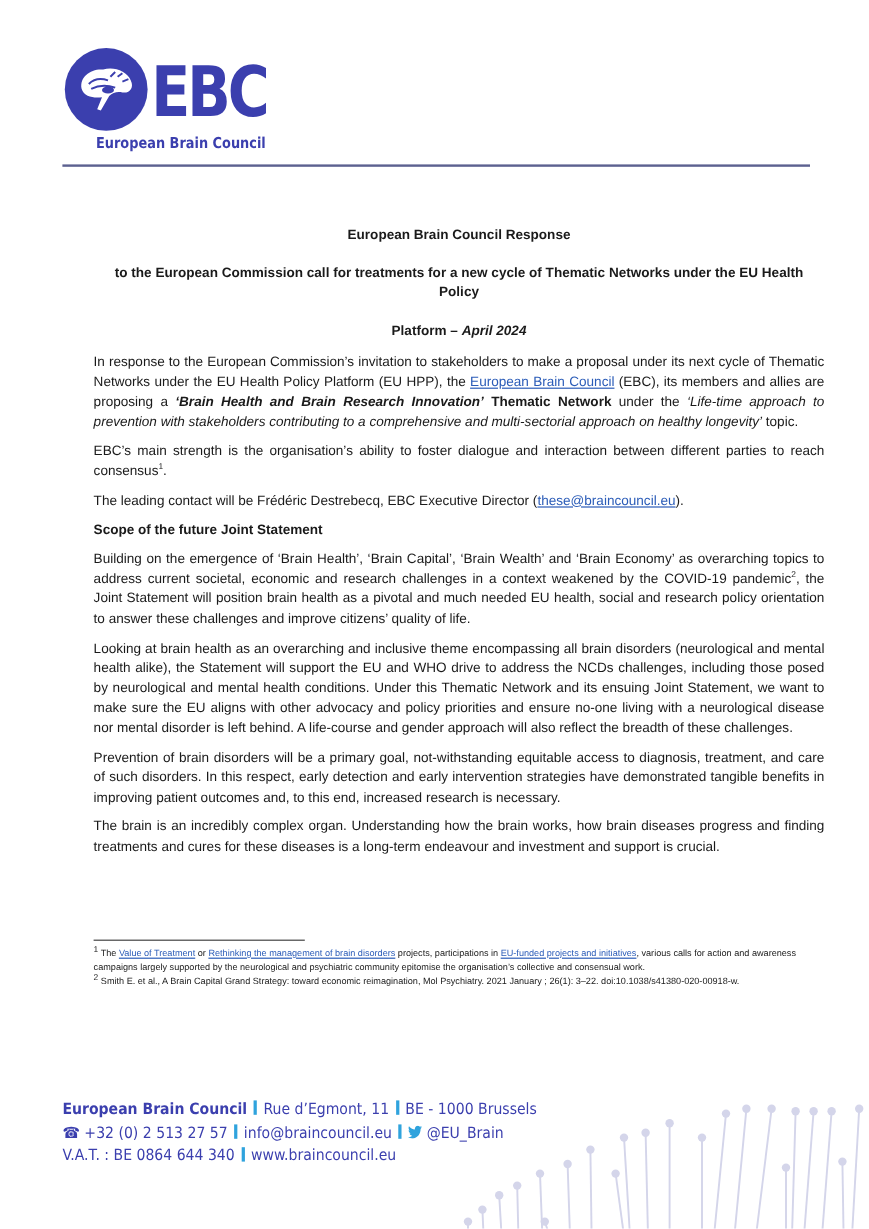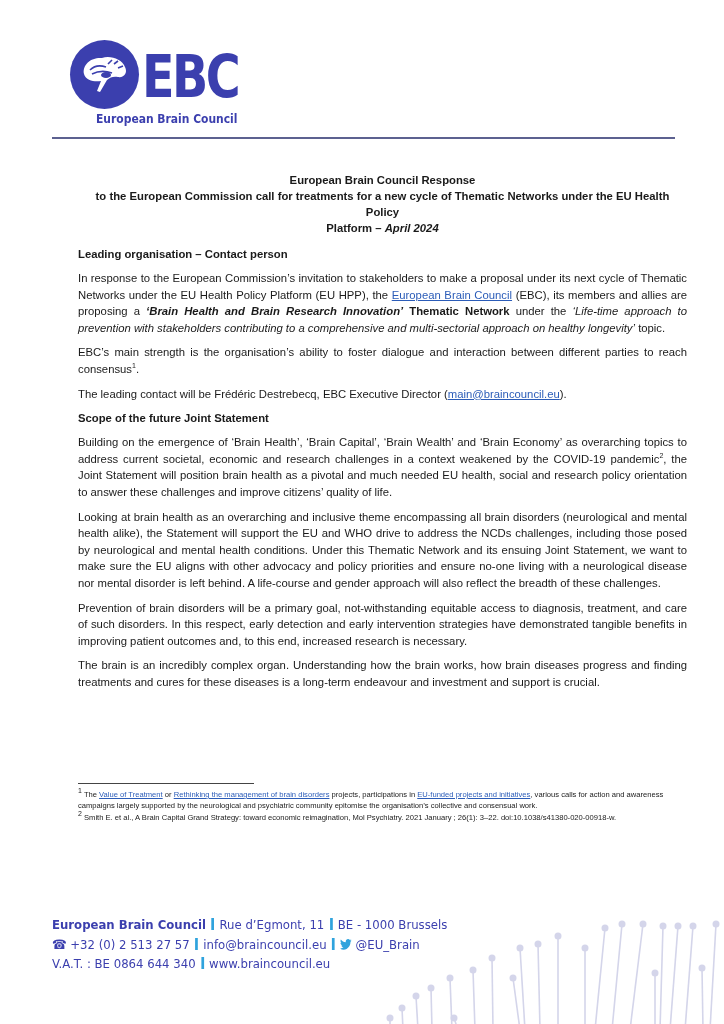--- a/index.html
+++ b/index.html
@@ -1,32 +1,32 @@
 <!DOCTYPE html>
 <html><head>
 <meta charset="utf-8">
 <style>
   html, body { margin: 0; padding: 0; background: #ffffff; }
   body { width: 724px; height: 1024px; position: relative; overflow: hidden;
          font-family: "Liberation Sans", "DejaVu Sans", sans-serif; color: #1a1a1a; }
-  .logo { position: absolute; left: 70px; top: 40px; width: 160px; height: 90px; }
+  .logo { position: absolute; left: 54px; top: 40px; width: 160px; height: 90px; }
   .logo-circle { position: absolute; left: 0; top: 0; width: 69px; height: 69px; border-radius: 50%;
                  background: #3b3fae; }
   .logo-letters { position: absolute; left: 72px; top: 6px; font-family: "DejaVu Sans", sans-serif;
                   font-weight: bold; font-size: 58px; line-height: 62px; color: #3b3fae;
                   letter-spacing: -3px; transform: scaleX(0.82); transform-origin: left top; }
   .logo-name { position: absolute; left: 26px; top: 71px; font-family: "DejaVu Sans", sans-serif;
                font-weight: bold; font-size: 12.5px; color: #3b3fae; white-space: nowrap;
                transform: scaleX(0.86); transform-origin: left top; }
   .rule { position: absolute; left: 52px; top: 137px; width: 623px; height: 2px; background: #5c6190; }
 
   .content { position: absolute; left: 78px; top: 172px; width: 609px; font-size: 11.3px;
              line-height: 16.6px; }
   .title { text-align: center; font-weight: bold; margin: 0 0 10px 0; }
-  .title div { line-height: 16px; }
+  .title div { line-height: 16px; margin-top: 16px; }
   h3 { font-size: 11.3px; font-weight: bold; margin: 0 0 8px 0; line-height: 16px; }
   p { margin: 0 0 8px 0; text-align: justify; }
   a { color: #2b5cb8; text-decoration: underline; }
   sup { font-size: 7px; line-height: 0; }
 
   .fn-rule { position: absolute; left: 78px; top: 783px; width: 176px; height: 1px; background: #444; }
   .footnotes { position: absolute; left: 78px; top: 789px; width: 612px; font-size: 7.6px; line-height: 11.3px; }
   .footnotes p { margin: 0; text-align: left; }
 
   .footer { position: absolute; left: 52px; top: 915px; font-family: "DejaVu Sans", sans-serif;
@@ -52,24 +52,23 @@
 </div>
 <div class="rule"></div>
 
 <div class="content">
   <div class="title">
     <div>European Brain Council Response</div>
     <div>to the European Commission call for treatments for a new cycle of Thematic Networks under the EU Health Policy</div>
     <div><span>Platform – </span><i>April 2024</i></div>
   </div>
 
-  <h3>Leading organisation – Contact person</h3>
   <p><span>In response to the European Commission’s invitation to stakeholders to make a proposal under its next cycle of Thematic Networks under the EU Health Policy Platform (EU HPP), the </span><a>European Brain Council</a><span> (EBC), its members and allies are proposing a </span><b><i>‘Brain Health and Brain Research Innovation’</i></b><b> Thematic Network</b><span> under the </span><i>‘Life-time approach to prevention with stakeholders contributing to a comprehensive and multi-sectorial approach on healthy longevity’</i><span> topic.</span></p>
   <p><span>EBC’s main strength is the organisation’s ability to foster dialogue and interaction between different parties to reach consensus</span><sup>1</sup><span>.</span></p>
-  <p><span>The leading contact will be Frédéric Destrebecq, EBC Executive Director (</span><a>main@braincouncil.eu</a><span>).</span></p>
+  <p><span>The leading contact will be Frédéric Destrebecq, EBC Executive Director (</span><a>these@braincouncil.eu</a><span>).</span></p>
 
   <h3>Scope of the future Joint Statement</h3>
   <p><span>Building on the emergence of ‘Brain Health’, ‘Brain Capital’, ‘Brain Wealth’ and ‘Brain Economy’ as overarching topics to address current societal, economic and research challenges in a context weakened by the COVID-19 pandemic</span><sup>2</sup><span>, the Joint Statement will position brain health as a pivotal and much needed EU health, social and research policy orientation to answer these challenges and improve citizens’ quality of life.</span></p>
   <p>Looking at brain health as an overarching and inclusive theme encompassing all brain disorders (neurological and mental health alike), the Statement will support the EU and WHO drive to address the NCDs challenges, including those posed by neurological and mental health conditions. Under this Thematic Network and its ensuing Joint Statement, we want to make sure the EU aligns with other advocacy and policy priorities and ensure no-one living with a neurological disease nor mental disorder is left behind. A life-course and gender approach will also reflect the breadth of these challenges.</p>
   <p>Prevention of brain disorders will be a primary goal, not-withstanding equitable access to diagnosis, treatment, and care of such disorders. In this respect, early detection and early intervention strategies have demonstrated tangible benefits in improving patient outcomes and, to this end, increased research is necessary.</p>
 
   <p>The brain is an incredibly complex organ. Understanding how the brain works, how brain diseases progress and finding treatments and cures for these diseases is a long-term endeavour and investment and support is crucial.</p>
 </div>
 
 <div class="fn-rule"></div>

